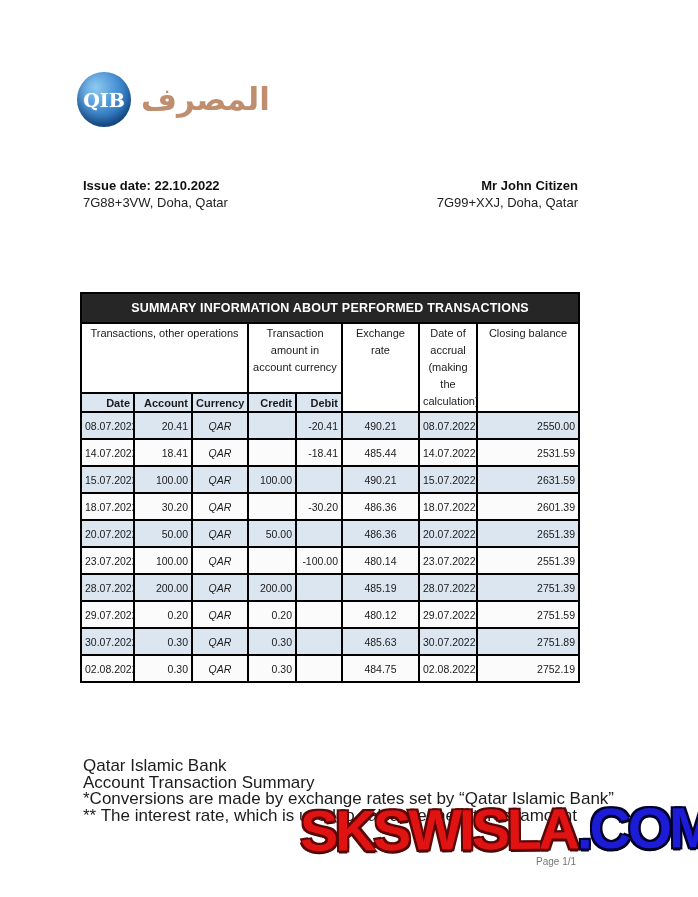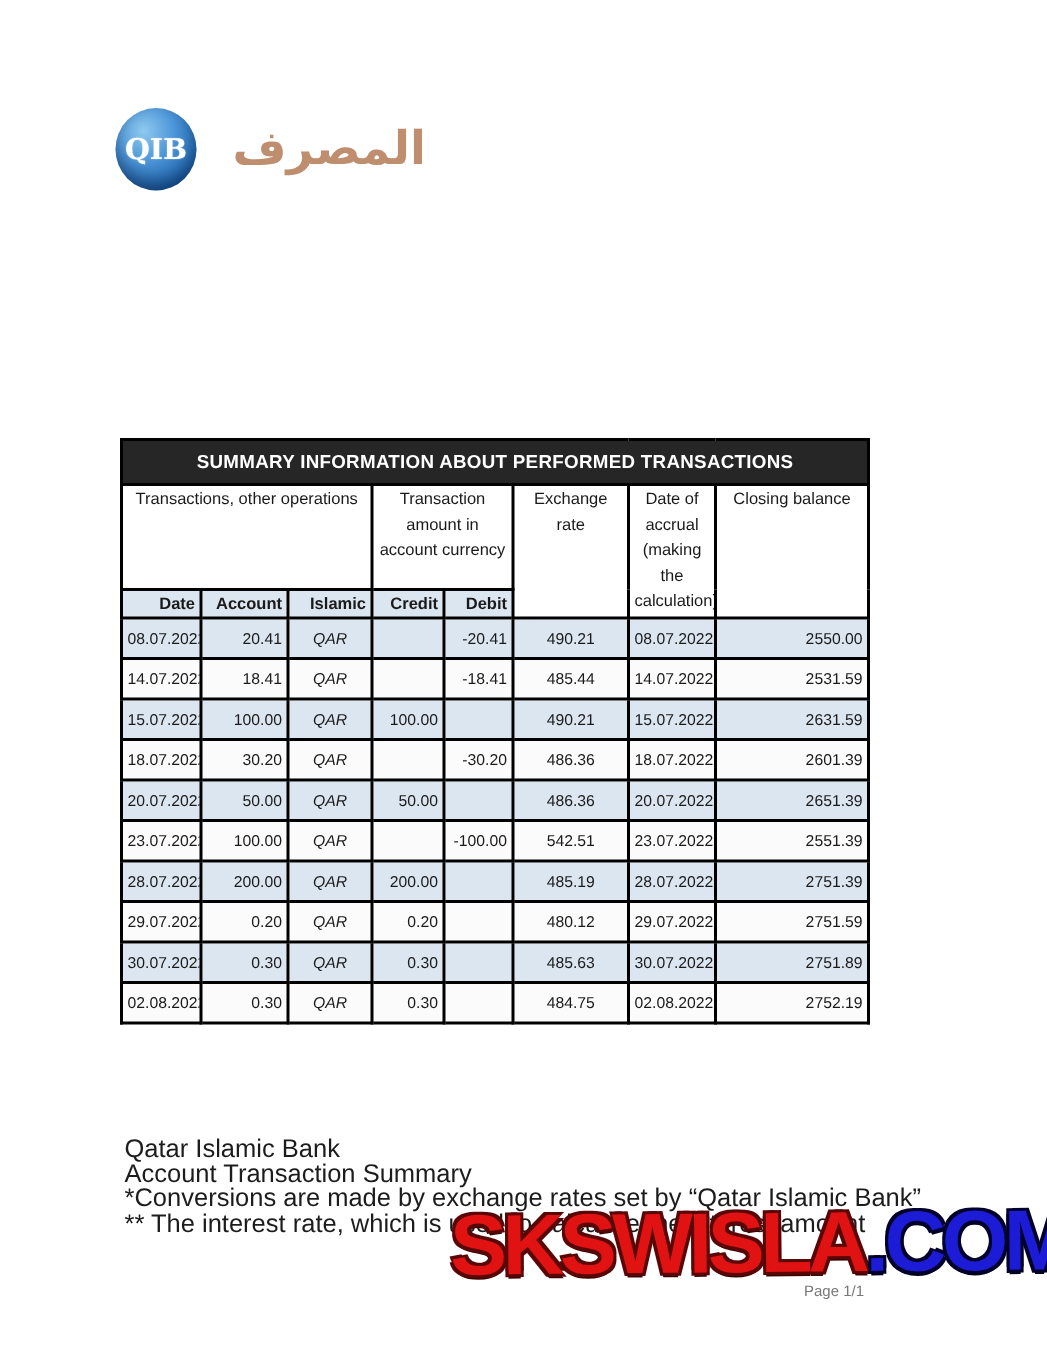--- a/index.html
+++ b/index.html
@@ -7,21 +7,21 @@
     width:698px;height:897px;
     background:#ffffff;
     font-family:"Liberation Sans",sans-serif;
     color:#1a1a1a;
     position:relative;
     overflow:hidden;
   }
   .page{position:absolute;inset:0;}
 
   
-  .logo{position:absolute;left:77px;top:72px;display:flex;align-items:center;gap:24px;}
+  .logo{position:absolute;left:77px;top:72px;display:flex;align-items:center;gap:10px;}
   .logo-circle{
     width:54px;height:55px;border-radius:50%;
     background:radial-gradient(circle at 35% 28%, #8ec9f0 0%, #4a93d6 40%, #1f66ad 75%, #14477e 100%);
     display:flex;align-items:center;justify-content:center;
     box-shadow:inset 0 -6px 10px rgba(0,0,30,.35);
   }
   .logo-qib{
     font-family:"DejaVu Serif",serif;
     color:#ffffff;font-size:19px;font-weight:bold;letter-spacing:0;
     text-shadow:0 0 1px rgba(255,255,255,.6);
@@ -112,20 +112,30 @@
 
 <div class="page">
 
   <div class="logo">
     <div class="logo-circle">
       <span class="logo-qib">QIB</span>
     </div>
     <span class="logo-arabic">المصرف</span>
   </div>
 
+  <div class="info-row">
+    <div class="info-left">
+      <div class="info-bold">Issue date: 22.10.2022</div>
+      <div class="info-sub">7G88+3VW, Doha, Qatar</div>
+    </div>
+    <div class="info-right">
+      <div class="info-bold">Mr John Citizen</div>
+      <div class="info-sub">7G99+XXJ, Doha, Qatar</div>
+    </div>
+  </div>
 
   <table class="tx">
     <colgroup>
       <col style="width:53px">
         <col style="width:58px">
         <col style="width:56px">
       <col style="width:48px">
         <col style="width:46px">
         <col style="width:77px">
       <col style="width:58px">
@@ -138,21 +148,21 @@
       <tr>
         <th class="group-h" colspan="3">Transactions, other operations</th>
         <th class="group-h" colspan="2">Transaction amount in account currency</th>
         <th class="group-h" rowspan="2">Exchange rate</th>
         <th class="group-h" rowspan="2">Date of accrual (making the calculation)</th>
         <th class="group-h" rowspan="2">Closing balance</th>
       </tr>
       <tr>
         <th class="sub-h">Date</th>
         <th class="sub-h">Account</th>
-        <th class="sub-h">Islamic</th>
+        <th class="sub-h">Currency</th>
         <th class="sub-h">Credit</th>
         <th class="sub-h">Debit</th>
       </tr>
     </thead>
     <tbody id="tx-body">
         <tr class="row-blue">
           <td class="c-date">08.07.2022</td>
           <td class="c-amount">20.41</td>
           <td class="c-curr">QAR</td>
           <td class="c-credit"></td>
@@ -200,21 +210,21 @@
           <td class="c-rate">486.36</td>
           <td class="c-accr">20.07.2022</td>
           <td class="c-close">2651.39</td>
         </tr>
         <tr class="row-white">
           <td class="c-date">23.07.2022</td>
           <td class="c-amount">100.00</td>
           <td class="c-curr">QAR</td>
           <td class="c-credit"></td>
           <td class="c-debit">-100.00</td>
-          <td class="c-rate">542.51</td>
+          <td class="c-rate">480.14</td>
           <td class="c-accr">23.07.2022</td>
           <td class="c-close">2551.39</td>
         </tr>
         <tr class="row-blue">
           <td class="c-date">28.07.2022</td>
           <td class="c-amount">200.00</td>
           <td class="c-curr">QAR</td>
           <td class="c-credit">200.00</td>
           <td class="c-debit"></td>
           <td class="c-rate">485.19</td>

